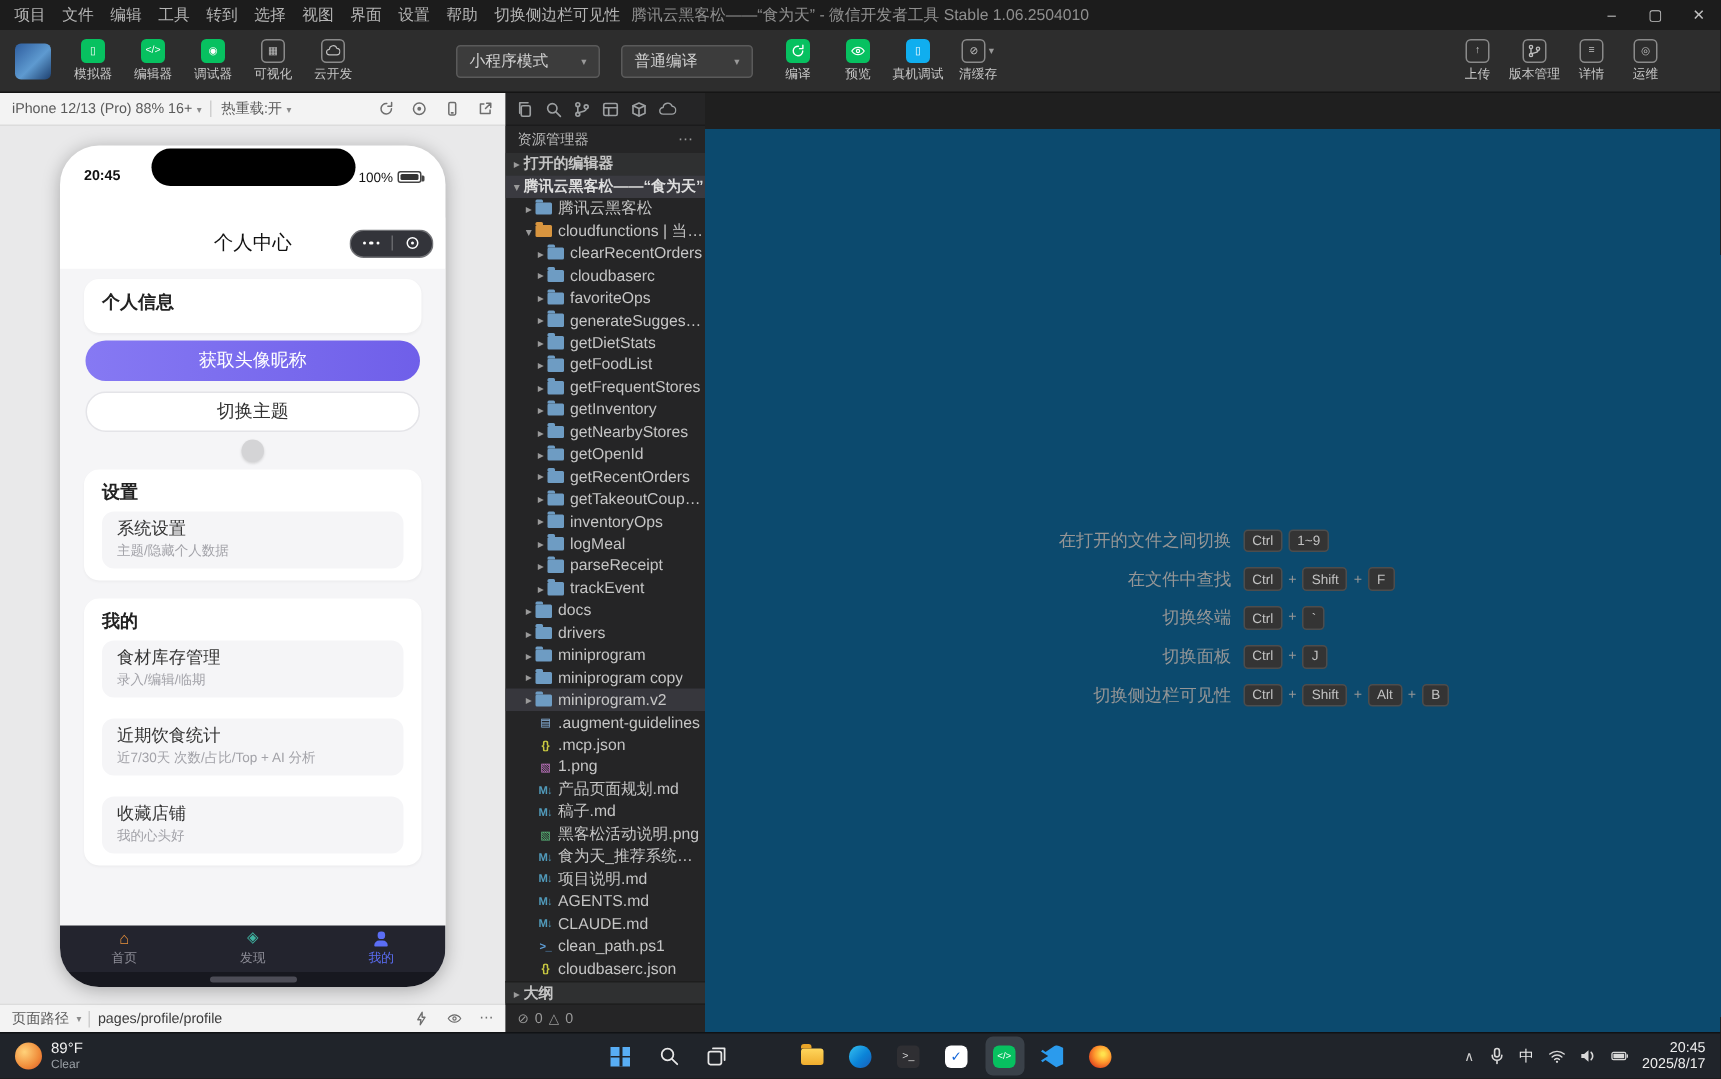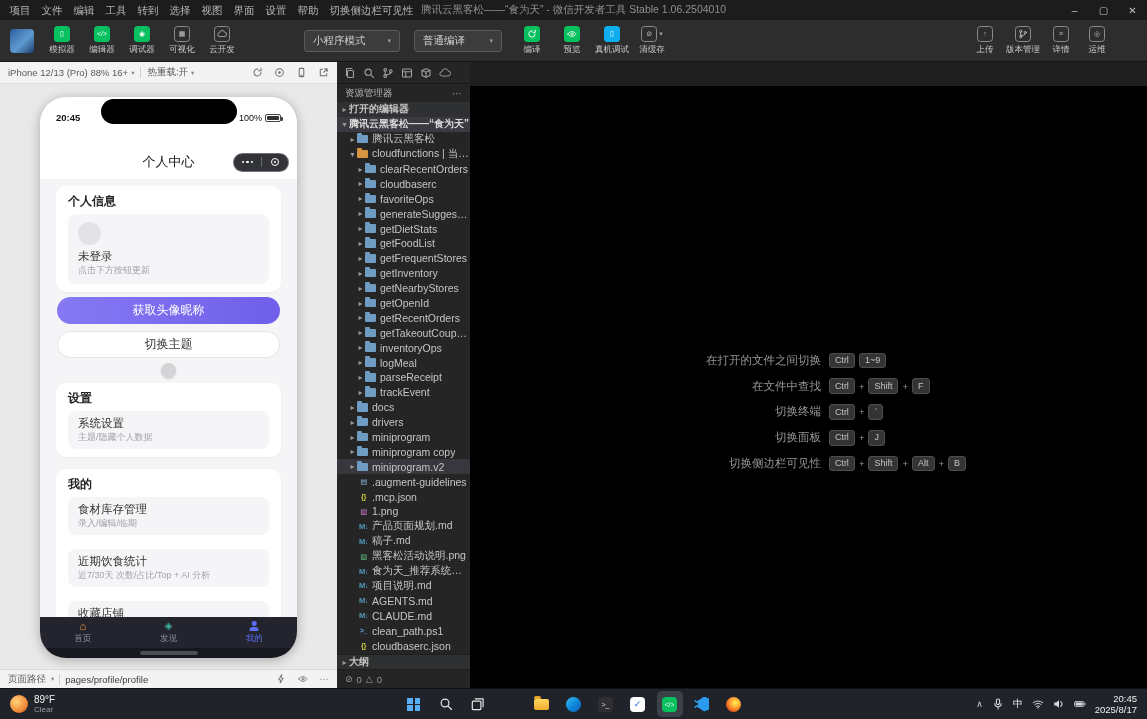--- a/index.html
+++ b/index.html
@@ -130,21 +130,21 @@
   .f-folder::before { content:''; position:absolute; top:-2px; left:0; width:4.5px; height:2px; border-radius:1px 1px 0 0; background:inherit; }
   .f-glyph { flex:0 0 13px; font-size:7.5px; font-weight:bold; text-align:center; margin-right:2px; letter-spacing:-0.5px; }
   .t-label { overflow:hidden; text-overflow:ellipsis; }
   .outline-row { height:15px; display:flex; align-items:center; font-size:10px; font-weight:bold; background:#2f3031;
     border-top:1px solid #1e1e1e; padding-left:3px; }
   .problems-row { height:19px; display:flex; align-items:center; gap:4px; font-size:9.5px; color:#999; padding:0 8px;
     border-top:1px solid #1e1e1e; }
   .prob-ico { font-size:9px; color:#9a9a9a; }
 
   
-  #editor { flex:1; background:#000000; display:flex; align-items:center; justify-content:center;margin-top:24px; }
+  #editor { flex:1; background:#0c4a6e; display:flex; align-items:center; justify-content:center;margin-top:24px; }
   .shortcuts { display:flex; flex-direction:column; gap:10px; transform:translateY(25px); }
   .srow { display:grid; grid-template-columns:170px auto; align-items:center; column-gap:8px; }
   .slabel { text-align:right; color:#969696; font-size:11.5px; white-space:nowrap; }
   .keys { display:flex; align-items:center; gap:4px; }
   .key { background:#343434; border:1px solid #4d4d4d; border-radius:3px; color:#c2c2c2; font-size:9px;
     padding:1.5px 5px; min-width:9px; text-align:center; line-height:1.2;
     font-family:"Liberation Sans","DejaVu Sans",sans-serif; }
   .plus { color:#969696; font-size:9.5px; }
 
   
@@ -399,25 +399,20 @@
               <div class="cap-divider"></div>
               <div class="cap-half">
                 <span class="cap-circle"></span>
               </div>
             </div>
           </div>
 
           <div class="content">
             <div class="card">
               <div class="card-title">个人信息</div>
-              <div class="profile-inner">
-                <div class="avatar-circle"></div>
-                <div class="p-name">未登录</div>
-                <div class="p-hint">点击下方按钮更新</div>
-              </div>
             </div>
             <div class="btn-primary">获取头像昵称</div>
             <div class="btn-secondary">切换主题</div>
             <div class="float-ball"></div>
             <div class="card" id="settings-card">
               <div class="card-title">设置</div>
               <div id="settings-items">
                   <div class="setting-item">
                     <div class="si-title">系统设置</div>
                     <div class="si-sub">主题/隐藏个人数据</div>

